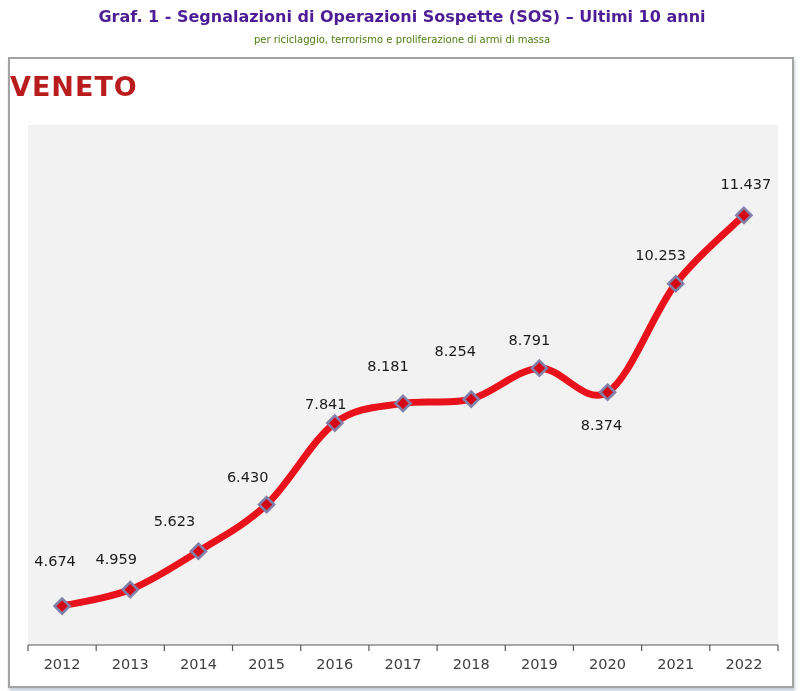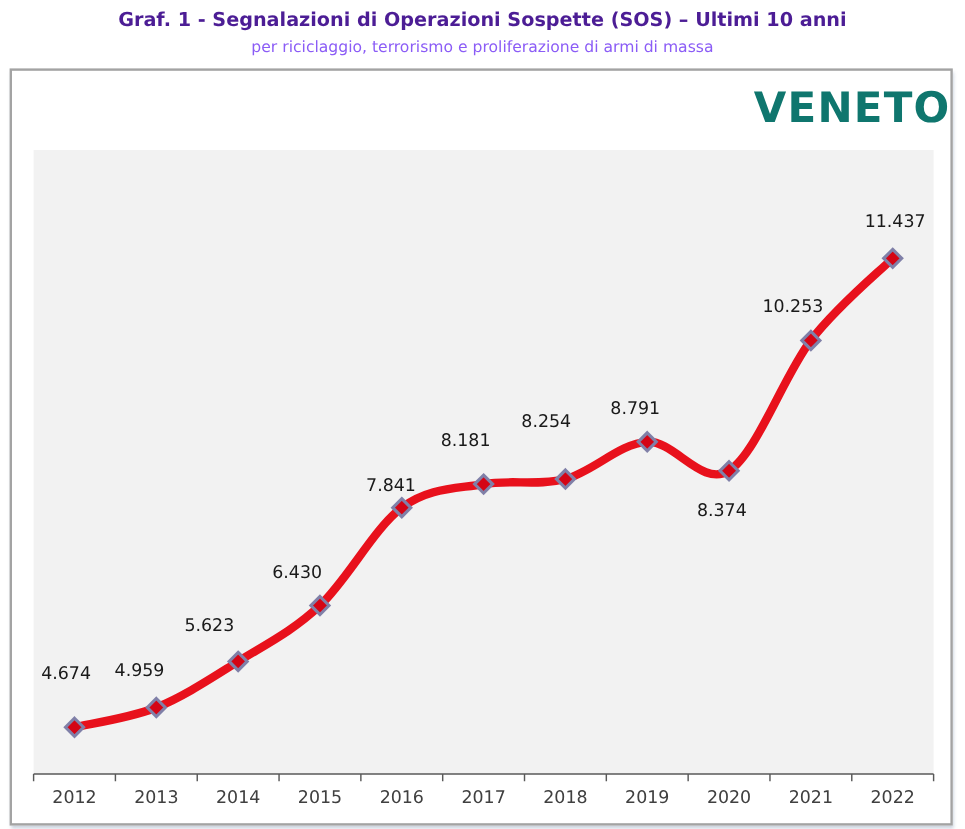--- a/index.html
+++ b/index.html
@@ -14,40 +14,40 @@
     text-align: center;
     padding-top: 5px;
   }
   .caption-title {
     font-size: 16px;
     font-weight: bold;
     color: #4c1d95;
     line-height: 24px;
   }
   .caption-subtitle {
-    font-size: 13px;
-    color: #8b5cf6;
+    font-size: 10px;
+    color: #4d7c0f;
     line-height: 22px;
   }
   .chart-box {
     position: absolute;
     left: 8px; top: 57px;
     width: 786px; height: 631px;
     background: #ffffff;
     border: 2px solid #a3a3a3;
     box-shadow: 1px 3px 3px rgba(150,165,190,0.55);
   }
   .chart-title {
     position: absolute;
     left: 0; top: 12px;
     width: 100%;
-    text-align: right;
-    font-size: 35px;
+    text-align: left;
+    font-size: 27px;
     font-weight: bold;
-    color: #0f766e;
+    color: #b91c1c;
     letter-spacing: 1px;
   }
   #chart-svg {
     position: absolute;
     left: 0; top: 0;
     width: 782px; height: 627px;
   }
 </style>
 </head>
 <body>

